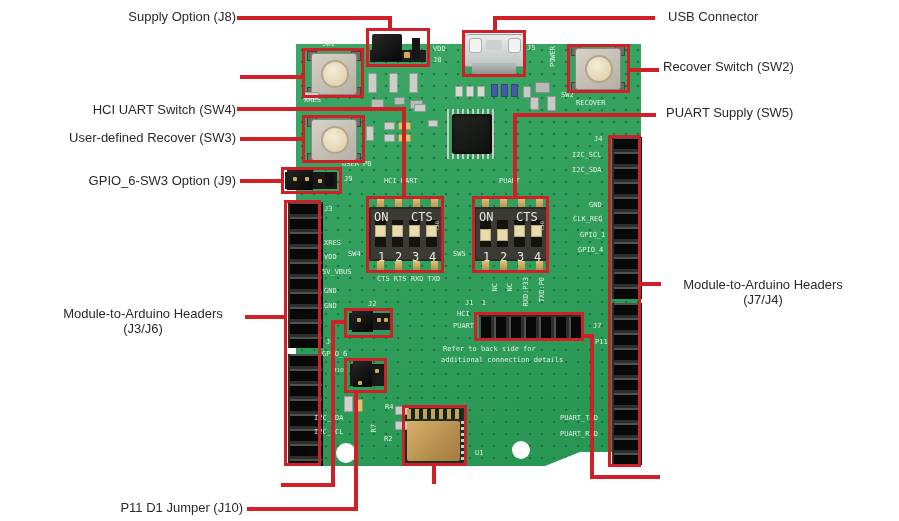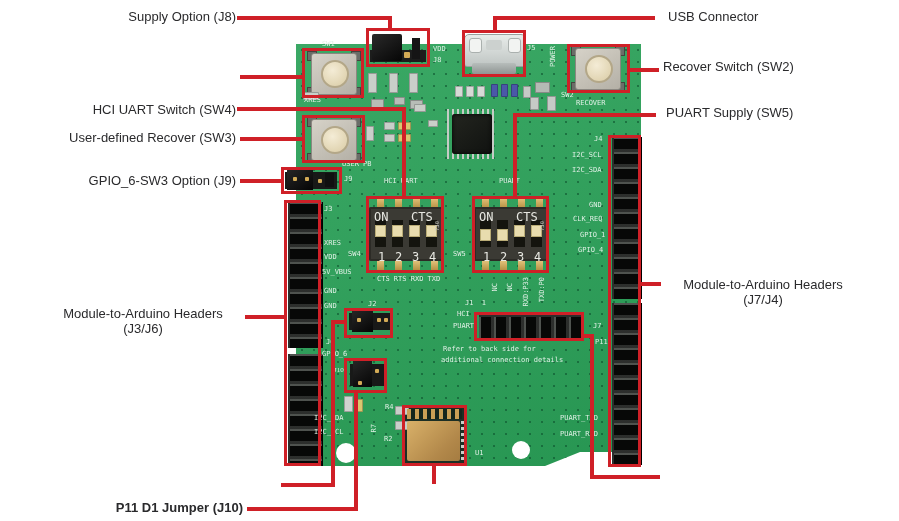--- a/index.html
+++ b/index.html
@@ -296,19 +296,19 @@
     <div class="ann-line" style="left: 432px; top: 466px; width: 4px; height: 18px;"></div>
     <div class="ann-line" style="left: 583px; top: 334px; width: 9px; height: 4px;"></div>
     <div class="ann-line" style="left: 590px; top: 334px; width: 4px; height: 145px;"></div>
     <div class="ann-line" style="left: 590px; top: 475px; width: 70px; height: 4px;"></div>
     <div class="ann-label" style="top: 9px; text-align: right; right: 663px;">Supply Option (J8)</div>
     <div class="ann-label" style="top: 102px; text-align: right; right: 663px;">HCI UART Switch (SW4)</div>
     <div class="ann-label" style="top: 130px; text-align: right; right: 663px;">User-defined Recover (SW3)</div>
     <div class="ann-label" style="top: 173px; text-align: right; right: 663px;">GPIO_6-SW3 Option (J9)</div>
     <div class="ann-label" style="top: 306px; text-align: center; left: 39px; width: 208px;">Module-to-Arduino Headers
 (J3/J6)</div>
-    <div class="ann-label" style="top: 500px; text-align: right; right: 656px; font-weight: bold;">P11 D1 Jumper (J10)</div>
+    <div class="ann-label" style="top: 500px; text-align: right; right: 656px;">P11 D1 Jumper (J10)</div>
     <div class="ann-label" style="top: 9px; text-align: left; left: 668px;">USB Connector</div>
     <div class="ann-label" style="top: 59px; text-align: center; left: 663px;">Recover Switch  (SW2)</div>
     <div class="ann-label" style="top: 105px; text-align: left; left: 666px;">PUART Supply (SW5)</div>
     <div class="ann-label" style="top: 277px; text-align: center; left: 660px; width: 206px;">Module-to-Arduino Headers
 (J7/J4)</div>
   </div>
 
 </body></html>

